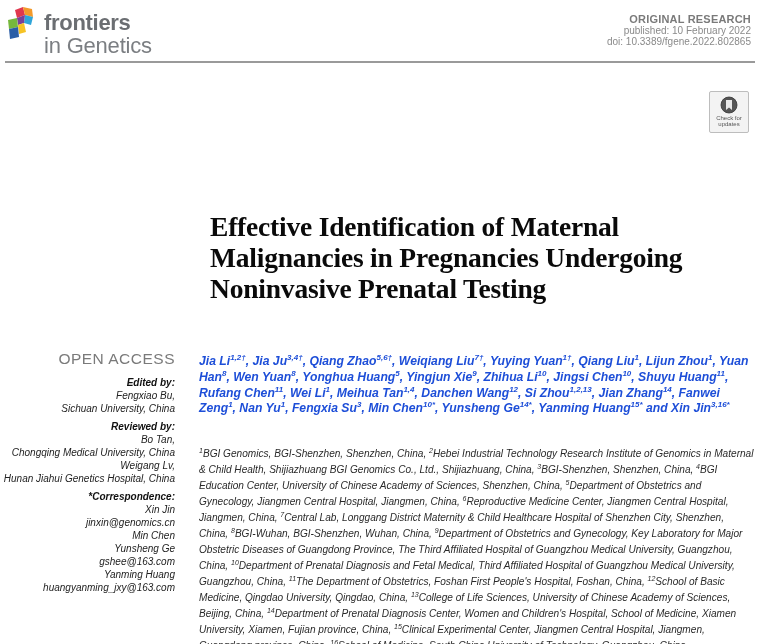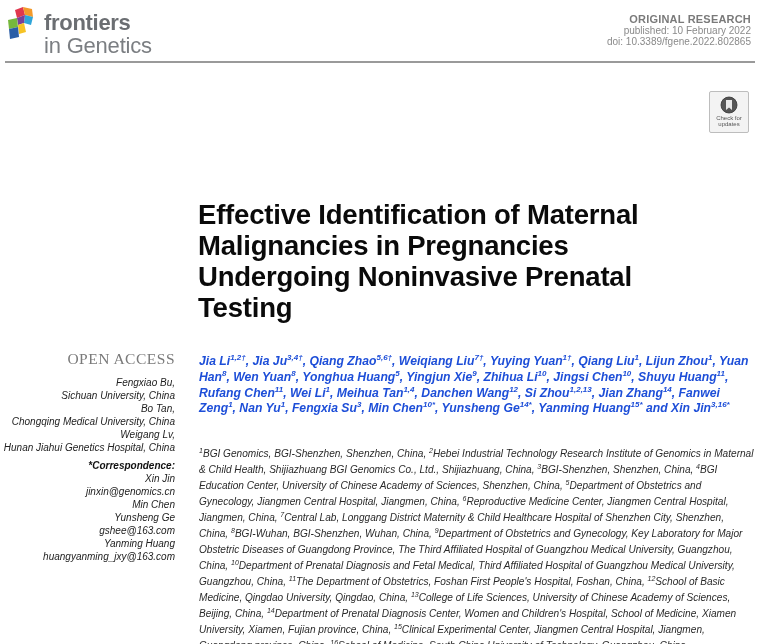--- a/index.html
+++ b/index.html
@@ -16,21 +16,21 @@
 
   .top-rule { position: absolute; left: 5px; right: 4px; top: 61px; height: 2px; background: #9a9a9a; }
 
   .check-updates { position: absolute; left: 709px; top: 91px; width: 38px; height: 40px; border: 1px solid #bdbdbd; border-radius: 2px; background: #f3f3f3; text-align: center; }
   .check-icon { display: block; margin: 4px auto 1px; width: 18px; height: 18px; }
   .check-label { font-size: 6px; line-height: 6px; color: #555; }
 
   .title { position: absolute; left: 198px; top: 199px; width: 530px; font-size: 27.5px; font-weight: bold; line-height: 31px; color: #0a0a0a; letter-spacing: -0.2px; }
 
   .sidebar { position: absolute; left: 0; top: 350px; width: 175px; text-align: right; }
-  .open-access { font-family: Liberation Serif, serif; font-size: 15.5px; color: #7a7a7a; letter-spacing: 0.5px; margin-bottom: 8px; }
+  .open-access { font-family: Liberation Sans, sans-serif; font-size: 15.5px; color: #7a7a7a; letter-spacing: 0.5px; margin-bottom: 8px; }
   .side-head { font-size: 10px; font-weight: bold; font-style: italic; color: #111; line-height: 13px; margin-top: 3px; }
   .side-line { font-size: 10px; font-style: italic; color: #222; line-height: 13px; }
 
   .authors { position: absolute; left: 199px; top: 354px; width: 555px; font-size: 12.2px; font-weight: bold; font-style: italic; color: #1d4ed8; line-height: 15.8px; }
   .authors sup { font-size: 8px; line-height: 0; vertical-align: 5px; }
 
   .affiliations { position: absolute; left: 199px; top: 446px; width: 555px; font-size: 10.1px; font-style: italic; color: #2a2a2a; line-height: 16px; }
   .affiliations sup { font-size: 7px; line-height: 0; vertical-align: 4px; }
 </style>
 </head>
@@ -60,28 +60,30 @@
 
 <div class="check-updates">
   <svg class="check-icon" viewBox="0 0 18 18">
     <circle cx="9" cy="9" r="8" fill="#555" stroke="#333" stroke-width="0.8"></circle>
     <path d="M6 4 H12 V14 L9 11.5 L6 14 Z" fill="#e8e8e8"></path>
   </svg>
   <div class="check-label">Check for</div>
   <div class="check-label">updates</div>
 </div>
 
-<h1 class="title" style="margin:0;">Effective Identification of Maternal Malignancies in Pregnancies Undergoing Noninvasive Prenatal Testing</h1>
+<h1 class="title" style="margin:12px;font-family:Liberation Serif, serif;">Effective Identification of Maternal Malignancies in Pregnancies Undergoing Noninvasive Prenatal Testing</h1>
 
 <div class="sidebar">
   <div class="open-access">OPEN ACCESS</div>
 
+  <div class="side-head">Edited by:</div>
   <div class="side-line">Fengxiao Bu,</div>
   <div class="side-line">Sichuan University, China</div>
 
+  <div class="side-head" style="margin-top:5px;">Reviewed by:</div>
   <div class="side-line">Bo Tan,</div>
   <div class="side-line">Chongqing Medical University, China</div>
   <div class="side-line">Weigang Lv,</div>
   <div class="side-line">Hunan Jiahui Genetics Hospital, China</div>
 
   <div class="side-head" style="margin-top:5px;padding-left:8px;">*Correspondence:</div>
   <div class="side-line">Xin Jin</div>
   <div class="side-line">jinxin@genomics.cn</div>
   <div class="side-line">Min Chen</div>
   <div class="side-line">Yunsheng Ge</div>

